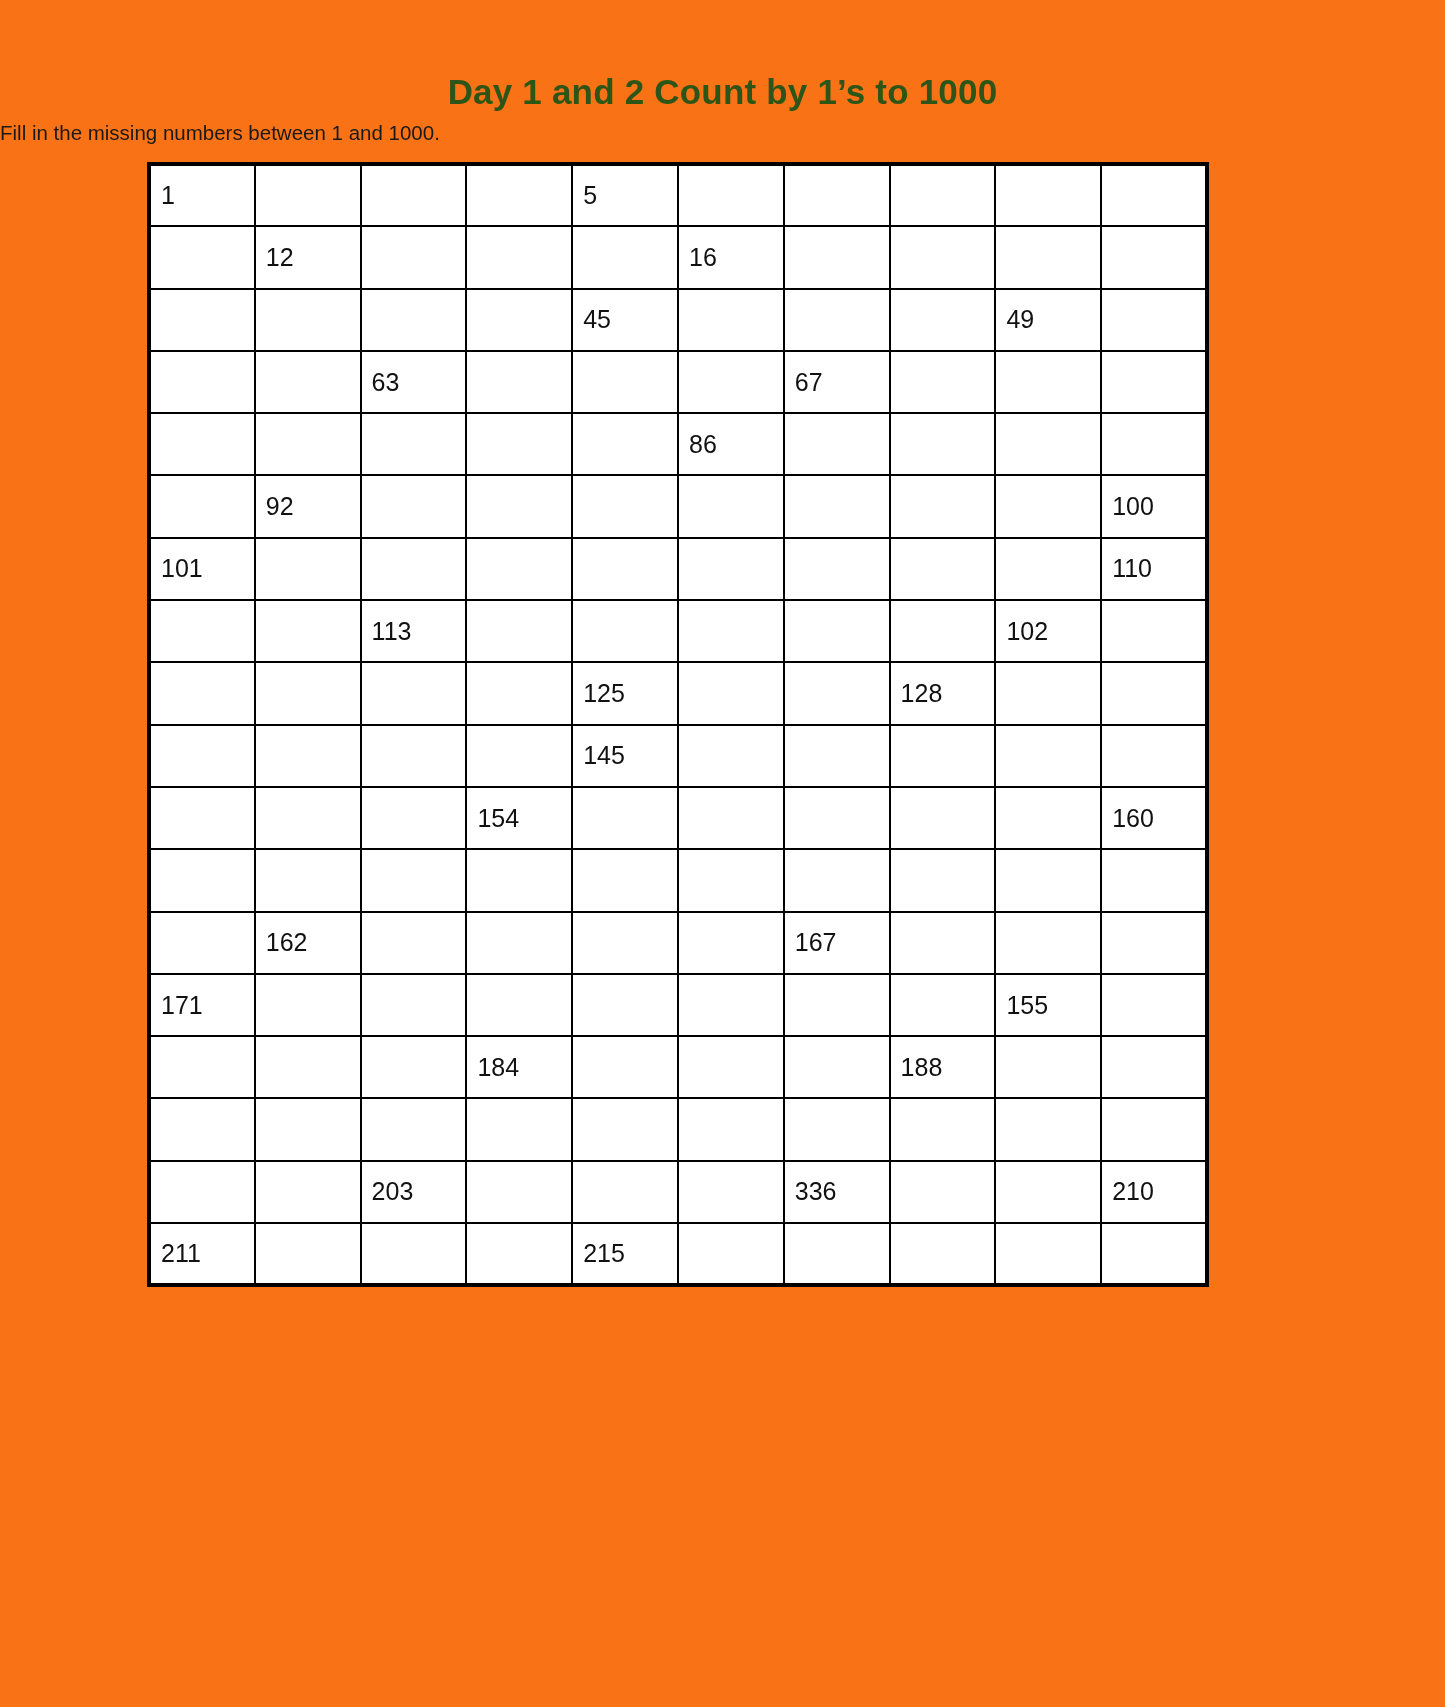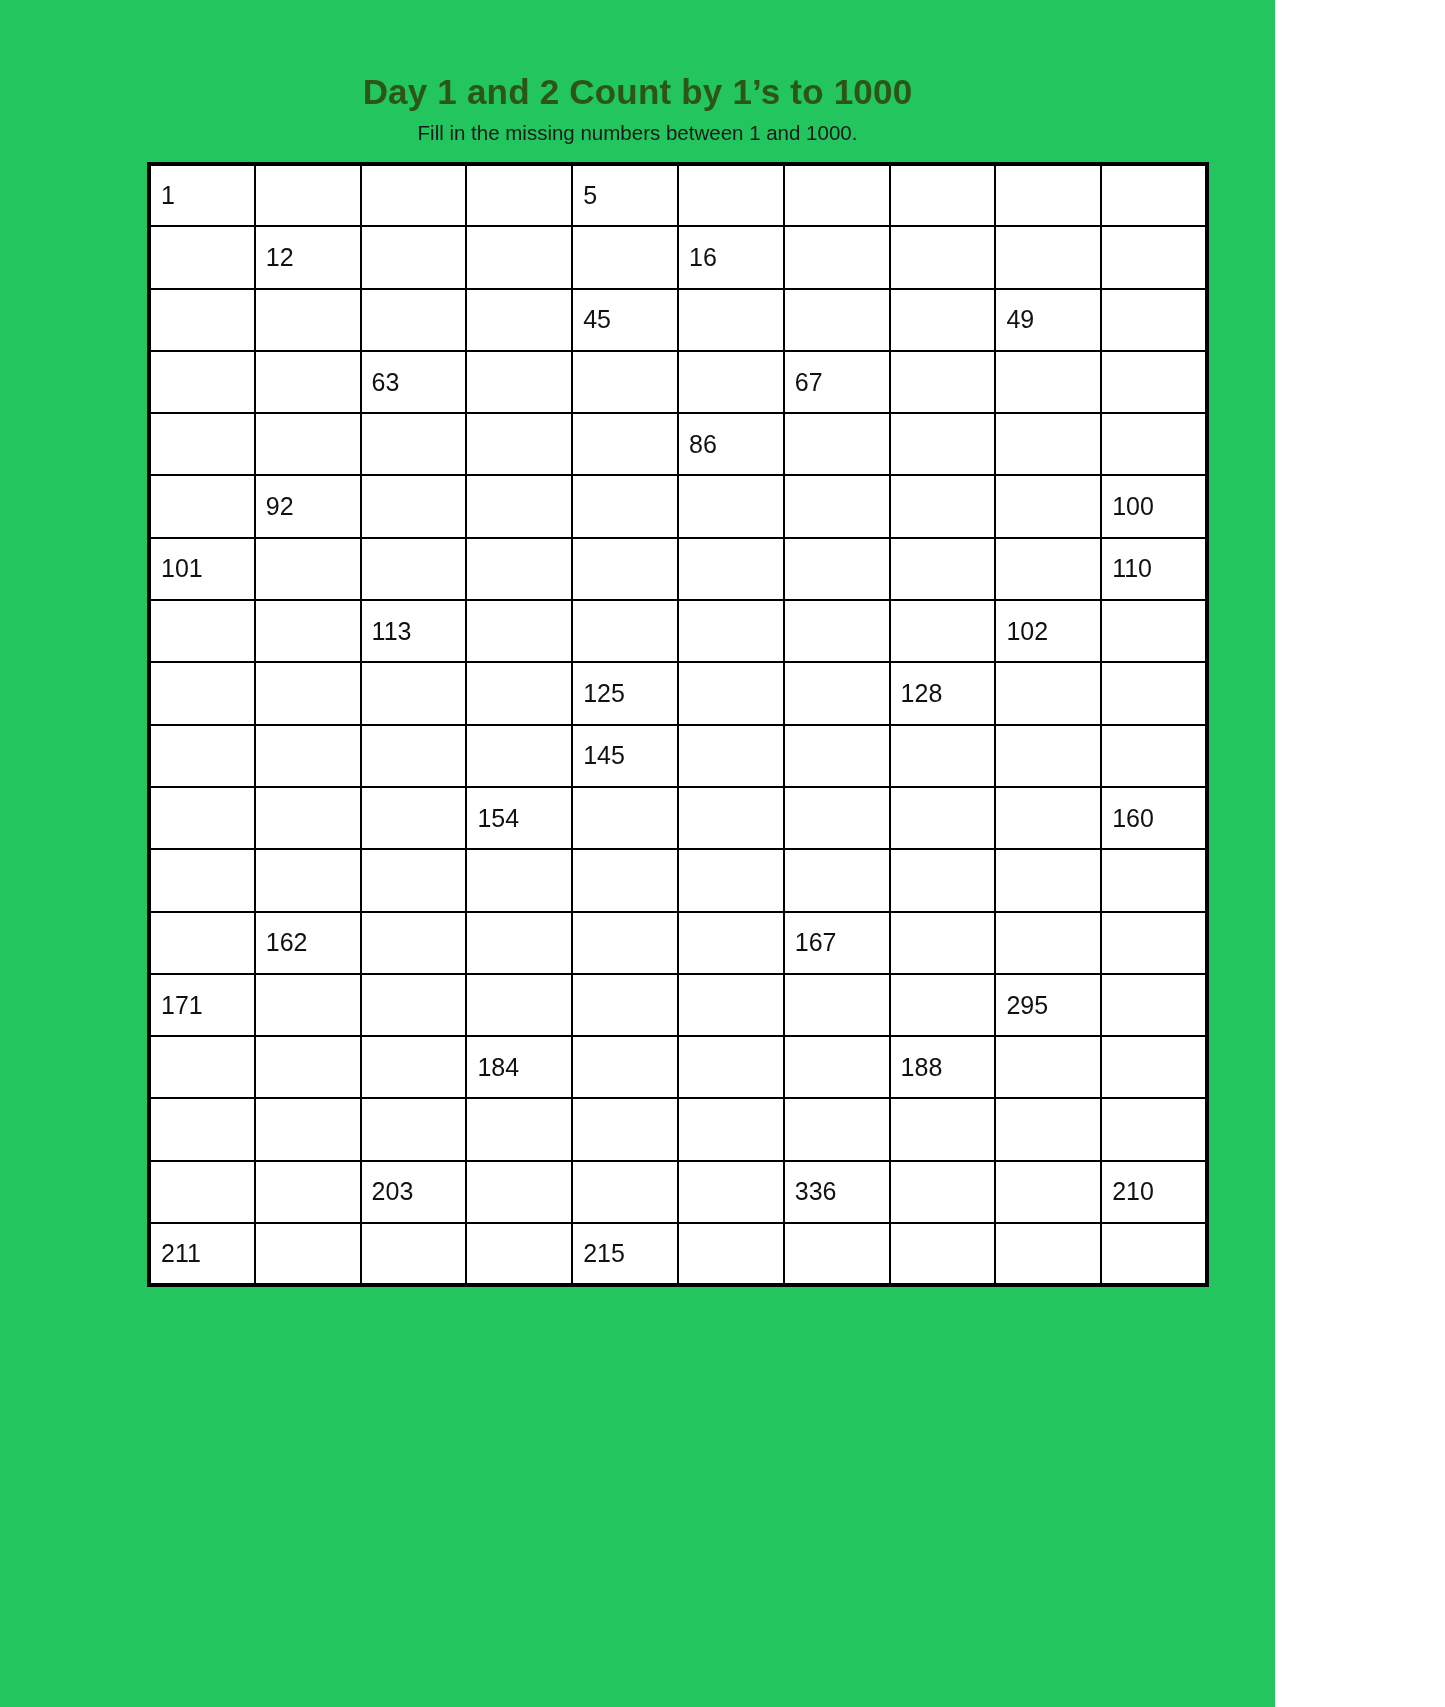--- a/index.html
+++ b/index.html
@@ -8,37 +8,37 @@
     background: #ffffff;
   }
   body {
     width: 1445px;
     height: 1707px;
     font-family: "Liberation Sans", sans-serif;
     overflow: hidden;
   }
   .page {
     position: relative;
-    width: 1275px;
+    width: 1445px;
     height: 1707px;
-    background: #22c55e;
+    background: #f97316;
   }
   .worksheet-title {
     text-align: center;
     font-size: 35px;
     font-weight: bold;
     color: #2d5517;
     letter-spacing: 0.2px;
     margin: 0;
     padding-top: 74px;
     line-height: 1.05;
     font-family: "Liberation Sans", sans-serif;
   }
   .worksheet-subtitle {
-    text-align: center;
+    text-align: left;
     font-size: 20.5px;
     font-weight: normal;
     color: #1a1a1a;
     margin: 0;
     padding-top: 11px;
     line-height: 1.1;
     font-family: "Liberation Sans", sans-serif;
   }
   .grid-wrap {
     position: absolute;
@@ -242,21 +242,21 @@
           </tr>
           <tr>
             <td class="filled">171</td>
             <td class="empty"></td>
             <td class="empty"></td>
             <td class="empty"></td>
             <td class="empty"></td>
             <td class="empty"></td>
             <td class="empty"></td>
             <td class="empty"></td>
-            <td class="filled">295</td>
+            <td class="filled">155</td>
             <td class="empty"></td>
           </tr>
           <tr>
             <td class="empty"></td>
             <td class="empty"></td>
             <td class="empty"></td>
             <td class="filled">184</td>
             <td class="empty"></td>
             <td class="empty"></td>
             <td class="empty"></td>

